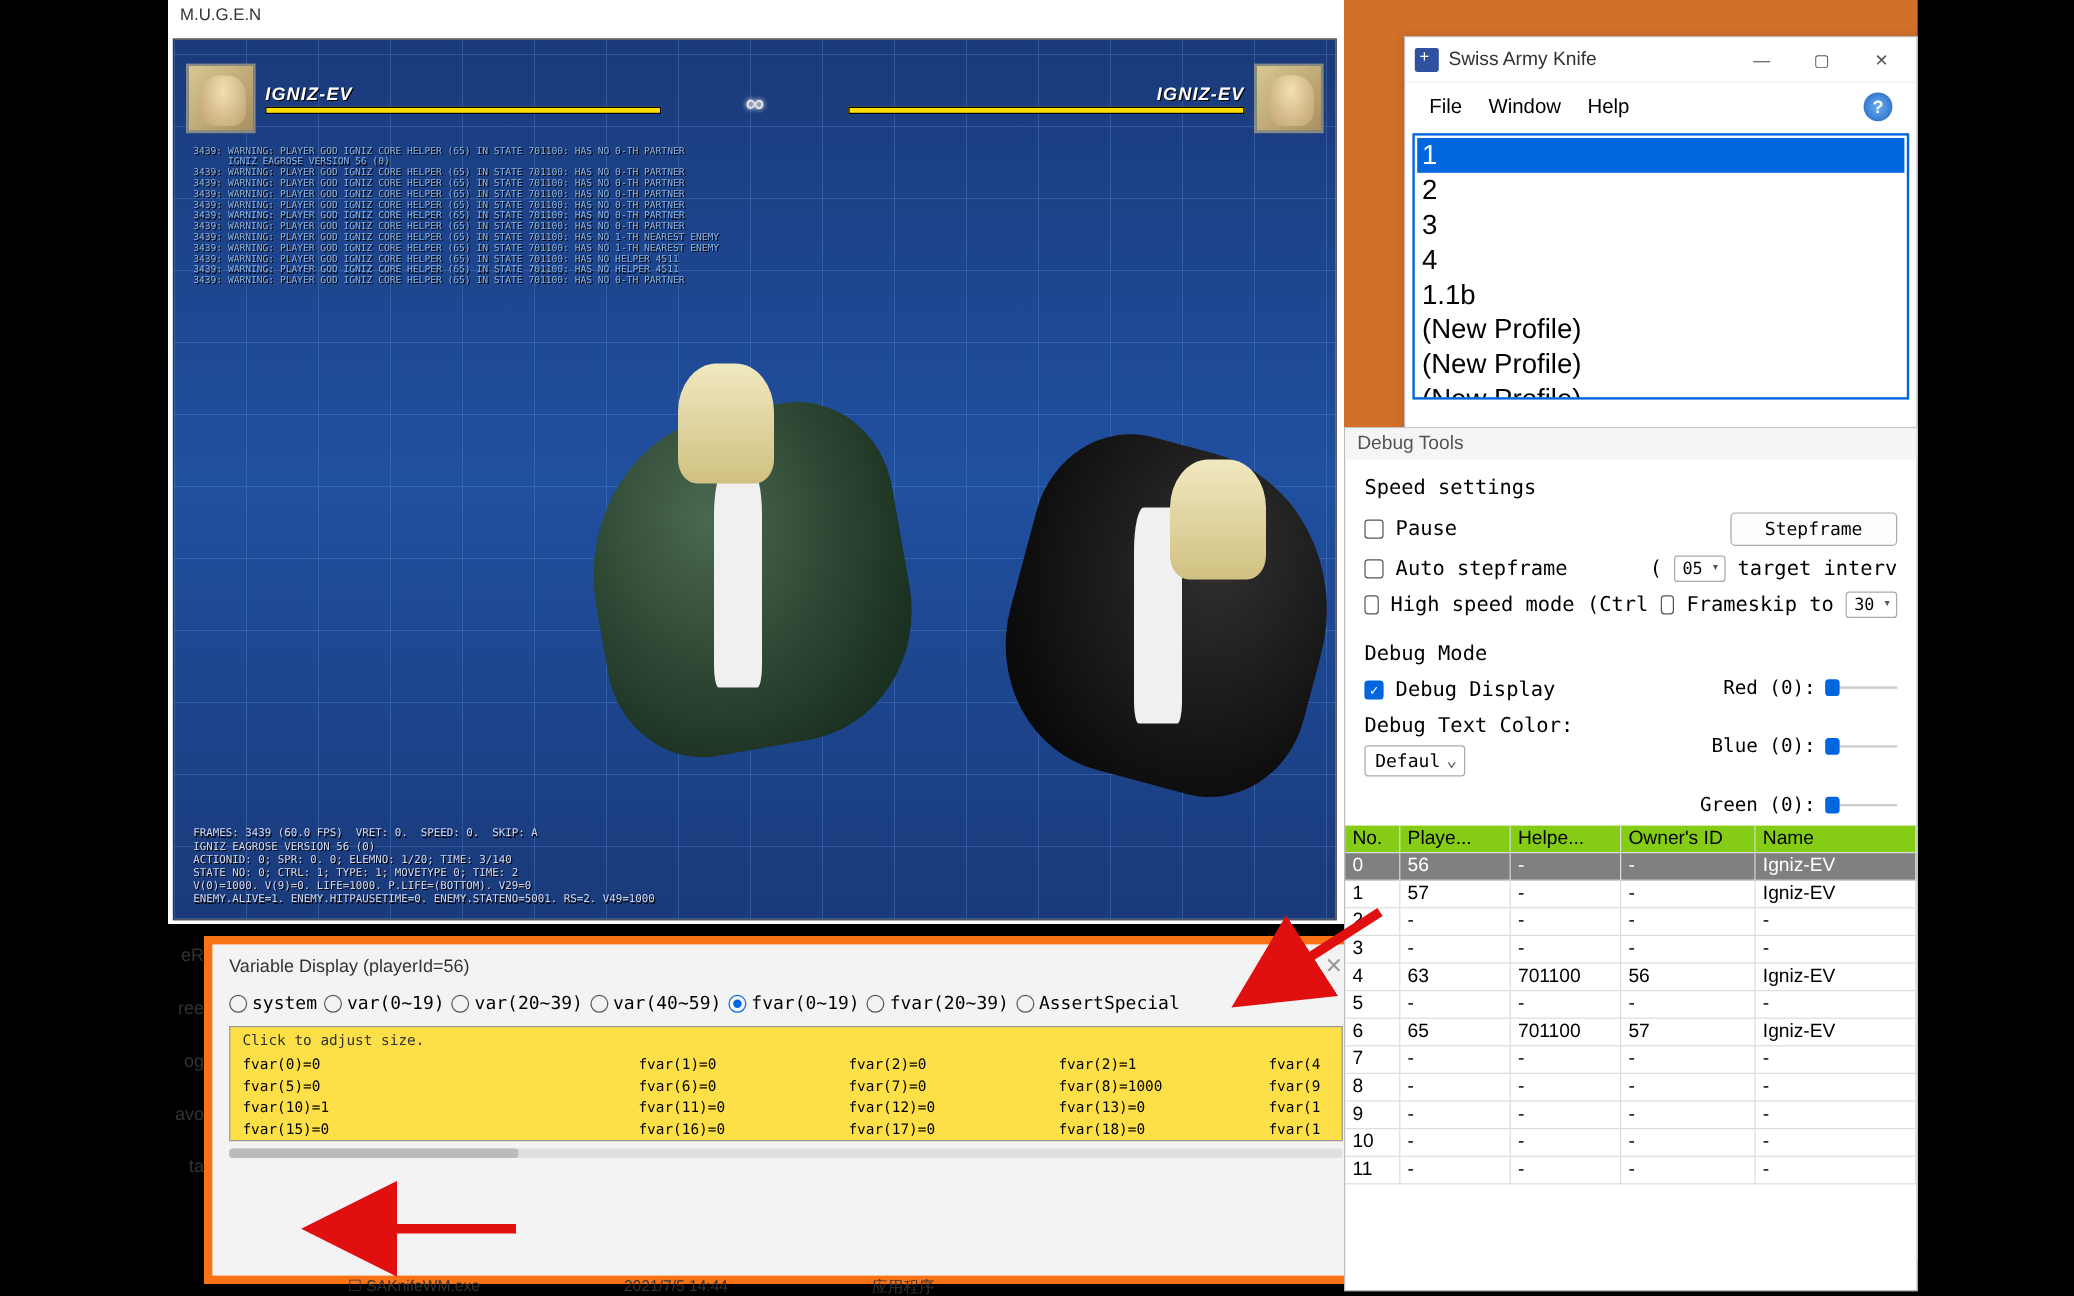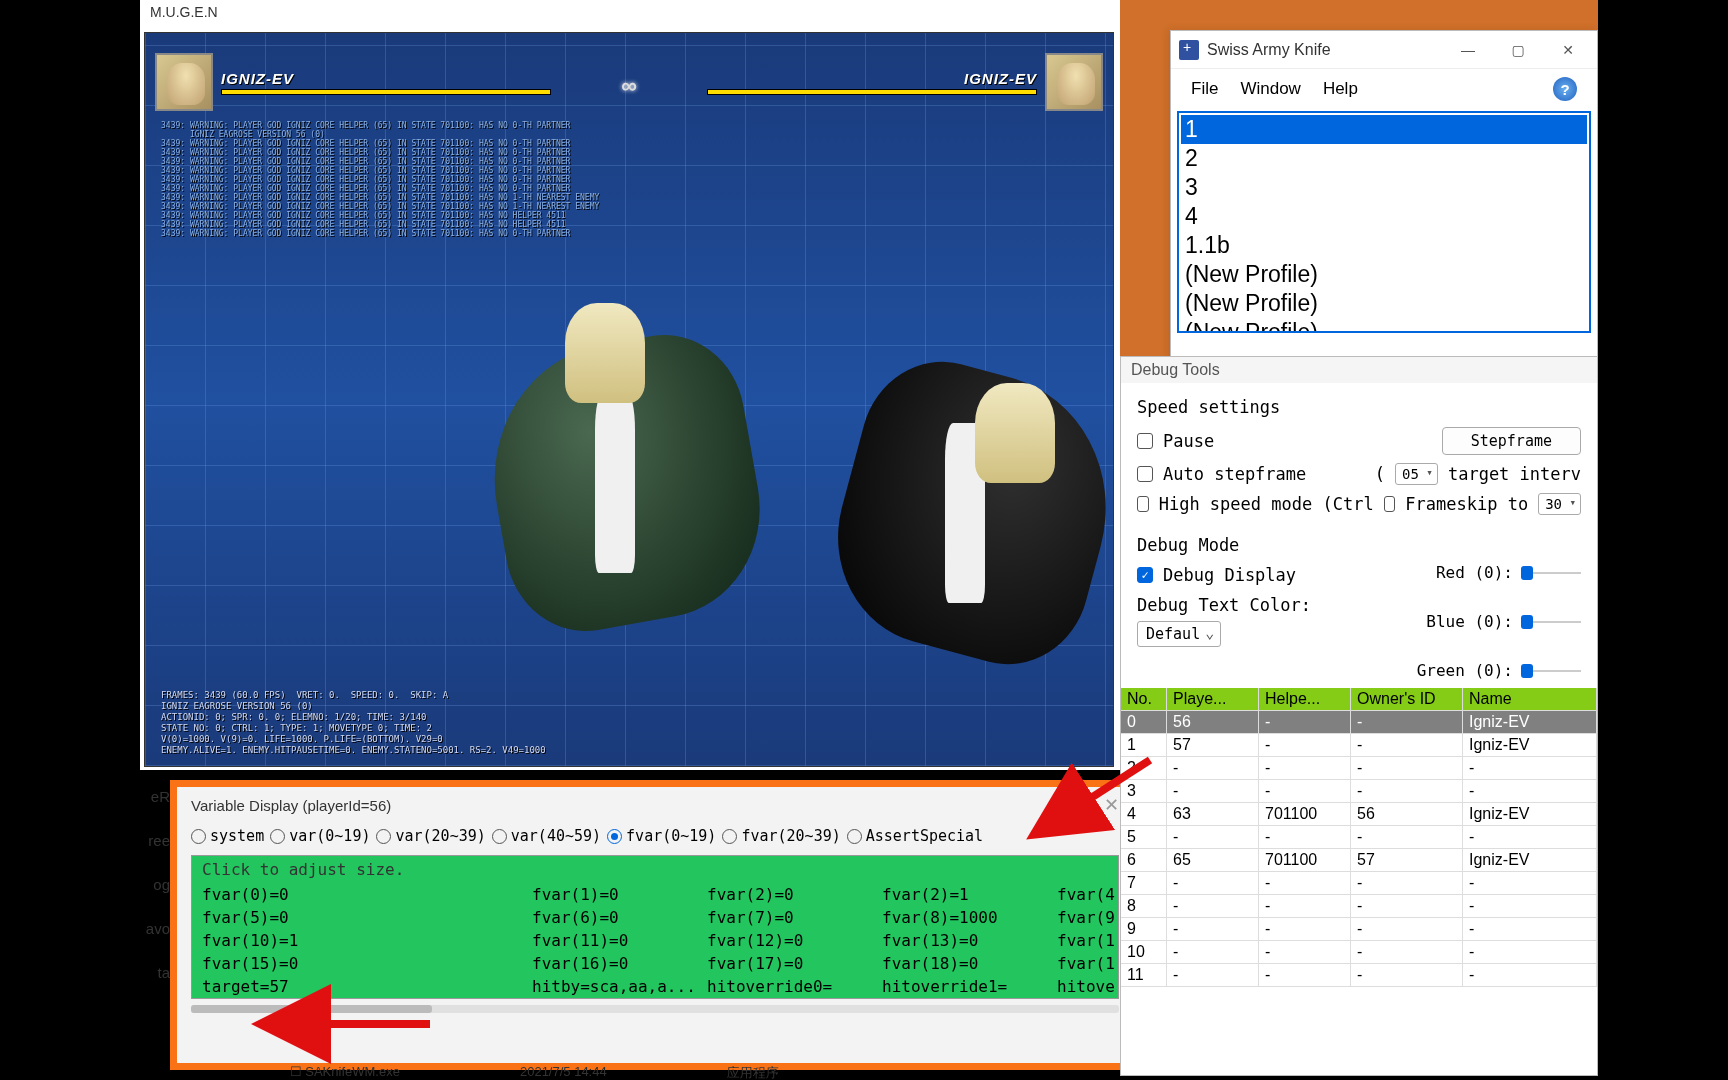--- a/index.html
+++ b/index.html
@@ -192,23 +192,23 @@
     .radio-circle.selected::after {
       content: '';
       width: 7px; height: 7px;
       background: #0066dd;
       border-radius: 50%;
     }
     .radio-circle.selected { border-color: #0066dd; }
     .var-table {
       margin: 0 14px;
       border: 1px solid #999;
-      background: #22c55e;
+      background: #fde047;
       font-family: monospace;
-      font-size: 16px;
+      font-size: 12px;
     }
     .var-table .hint {
       padding: 4px 10px;
       color: #333;
     }
     .var-row {
       display: flex;
     }
     .var-cell {
       flex: 1;
@@ -578,27 +578,20 @@
           <div class="var-cell col3">fvar(13)=0</div>
           <div class="var-cell col4">fvar(1</div>
         </div>
         <div class="var-row">
           <div class="var-cell col0">fvar(15)=0</div>
           <div class="var-cell col1">fvar(16)=0</div>
           <div class="var-cell col2">fvar(17)=0</div>
           <div class="var-cell col3">fvar(18)=0</div>
           <div class="var-cell col4">fvar(1</div>
         </div>
-        <div class="var-row">
-          <div class="var-cell col0">target=57</div>
-          <div class="var-cell col1">hitby=sca,aa,a...</div>
-          <div class="var-cell col2">hitoverride0=</div>
-          <div class="var-cell col3">hitoverride1=</div>
-          <div class="var-cell col4">hitove</div>
-        </div>
       </div>
   </div>
   <div class="var-scroll"></div>
 </div>
 
 <div class="sak-window">
   <div class="sak-titlebar">
     <div class="sak-icon"></div>
     <div class="sak-title">Swiss Army Knife</div>
     <div class="sak-winbtn">—</div>

